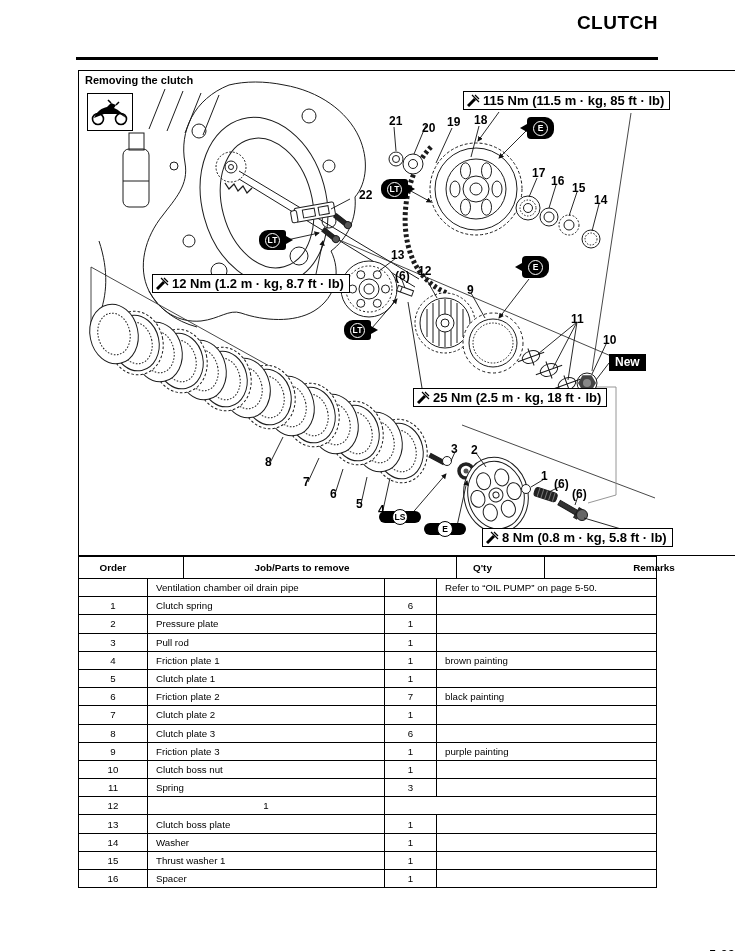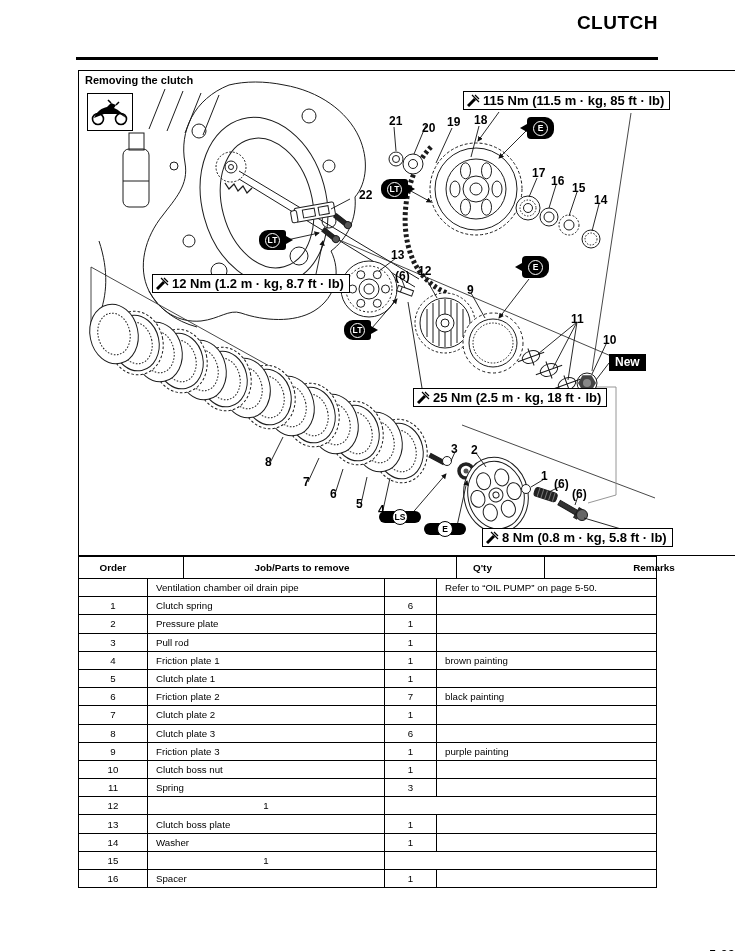--- a/index.html
+++ b/index.html
@@ -460,20 +460,21 @@
       <div class="td l"></div>
     </div>
     <div class="tr">
       <div class="td c">14</div>
       <div class="td l">Washer</div>
       <div class="td c">1</div>
       <div class="td l"></div>
     </div>
     <div class="tr">
       <div class="td c">15</div>
+      <div class="td l">Thrust washer 1</div>
       <div class="td c">1</div>
       <div class="td l"></div>
     </div>
     <div class="tr">
       <div class="td c">16</div>
       <div class="td l">Spacer</div>
       <div class="td c">1</div>
       <div class="td l"></div>
     </div>
   </div>

